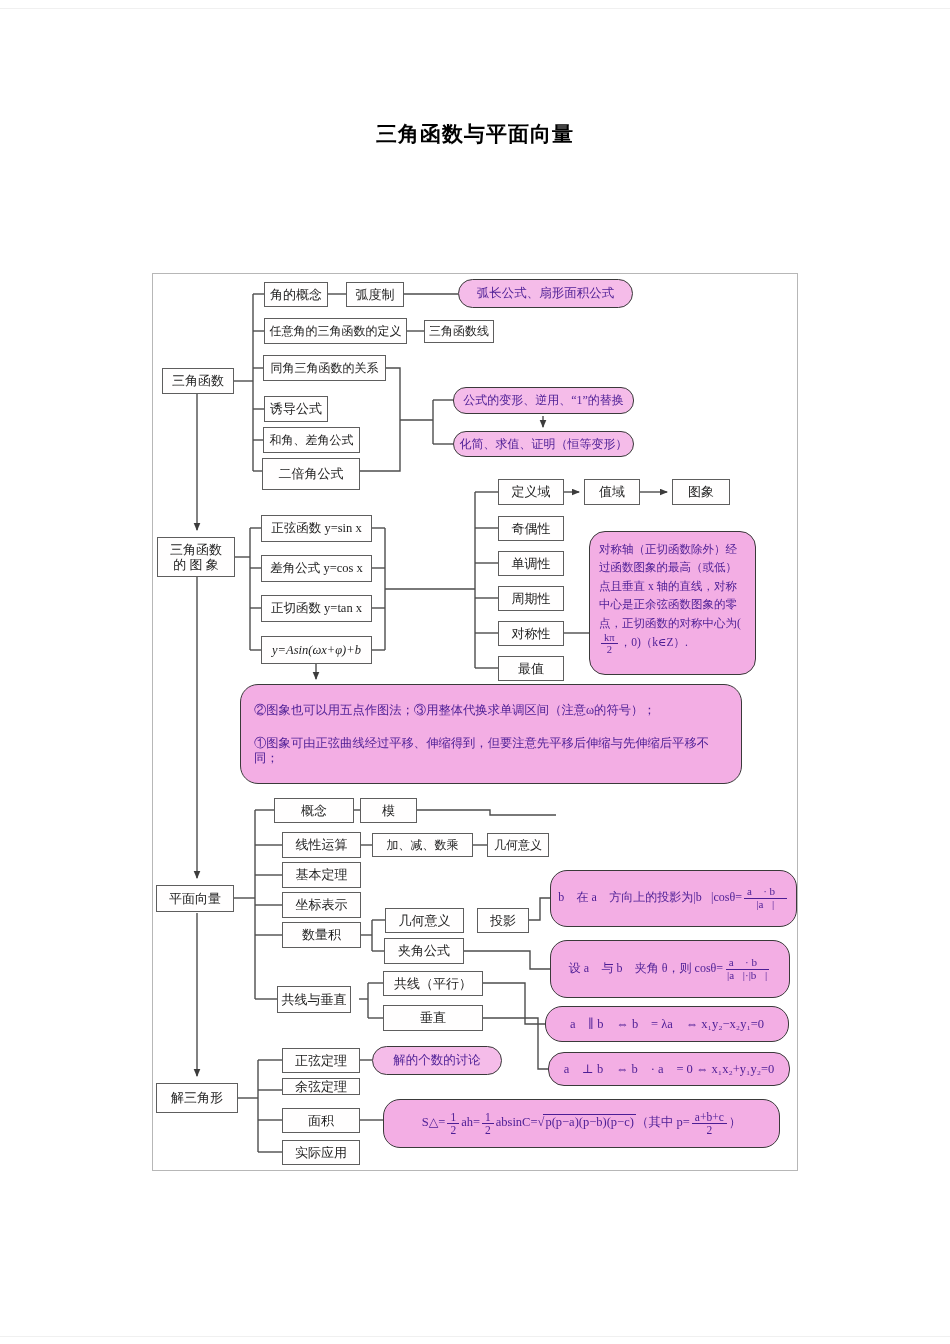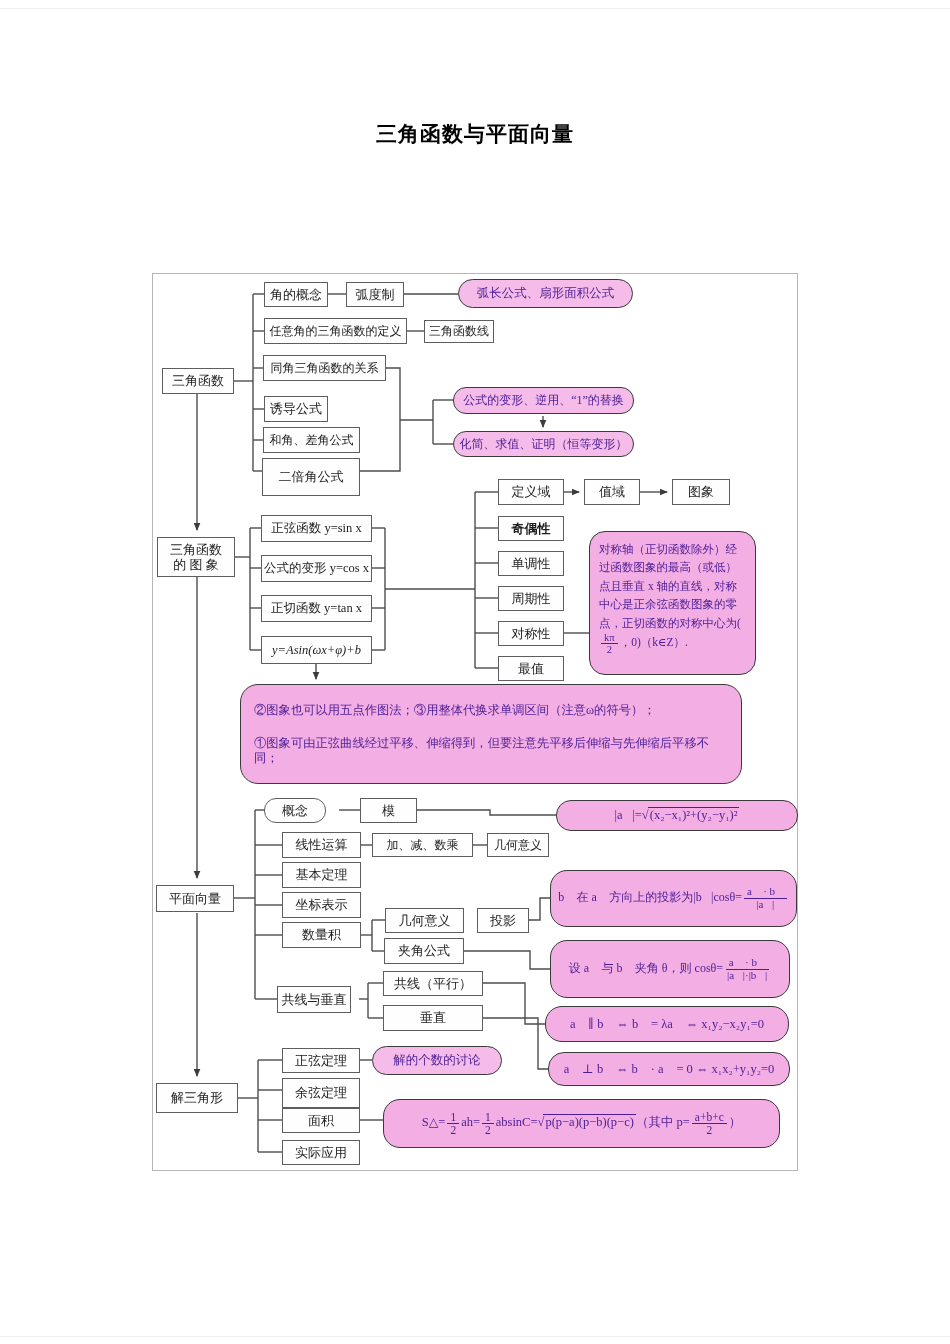--- a/index.html
+++ b/index.html
@@ -139,56 +139,53 @@
   <div class="bx" style="left:264px;top:282px;width:64px;height:25px;">角的概念</div>
   <div class="bx" style="left:346px;top:282px;width:58px;height:25px;">弧度制</div>
   <div class="pk light" style="left:458px;top:279px;width:175px;height:29px;border-radius:15px;">弧长公式、扇形面积公式</div>
 
   <div class="bx" style="left:264px;top:318px;width:143px;height:26px;font-size:12px;">任意角的三角函数的定义</div>
   <div class="bx" style="left:424px;top:320px;width:70px;height:23px;font-size:12px;">三角函数线</div>
 
   <div class="bx" style="left:263px;top:355px;width:123px;height:26px;font-size:12px;">同角三角函数的关系</div>
   <div class="bx" style="left:264px;top:396px;width:64px;height:26px;">诱导公式</div>
   <div class="bx" style="left:263px;top:427px;width:97px;height:26px;font-size:12px;">和角、差角公式</div>
-  <div class="bx" style="left:262px;top:458px;width:98px;height:38px;">二倍角公式</div>
+  <div class="bx" style="left:262px;top:458px;width:98px;height:32px;">二倍角公式</div>
 
   <div class="pk light" style="left:453px;top:387px;width:181px;height:27px;border-radius:13px;font-size:12px;">公式的变形、逆用、“1”的替换</div>
   <div class="pk light" style="left:453px;top:431px;width:181px;height:26px;border-radius:13px;font-size:12px;">化简、求值、证明（恒等变形）</div>
 
   <div class="bx" style="left:261px;top:515px;width:111px;height:27px;font-size:12.5px;">正弦函数 y=sin x</div>
-  <div class="bx" style="left:261px;top:555px;width:111px;height:27px;font-size:12.5px;">公式的变形 y=cos x</div>
+  <div class="bx" style="left:261px;top:555px;width:111px;height:27px;font-size:12.5px;">差角公式 y=cos x</div>
   <div class="bx" style="left:261px;top:595px;width:111px;height:27px;font-size:12.5px;">正切函数 y=tan x</div>
   <div class="bx" style="left:261px;top:636px;width:111px;height:28px;font-size:12.5px;font-style:italic;">y=Asin(ωx+φ)+b</div>
 
   <div class="bx" style="left:498px;top:479px;width:66px;height:26px;">定义域</div>
   <div class="bx" style="left:584px;top:479px;width:56px;height:26px;">值域</div>
   <div class="bx" style="left:672px;top:479px;width:58px;height:26px;">图象</div>
-  <div class="bx" style="left:498px;top:516px;width:66px;height:25px;font-weight:bold;">奇偶性</div>
+  <div class="bx" style="left:498px;top:516px;width:66px;height:25px;">奇偶性</div>
   <div class="bx" style="left:498px;top:551px;width:66px;height:25px;">单调性</div>
   <div class="bx" style="left:498px;top:586px;width:66px;height:25px;">周期性</div>
   <div class="bx" style="left:498px;top:621px;width:66px;height:25px;">对称性</div>
   <div class="bx" style="left:498px;top:656px;width:66px;height:25px;">最值</div>
 
   <div class="pk note" style="left:589px;top:531px;width:167px;height:144px;border-radius:16px;font-size:11.5px;padding:8px 9px;line-height:1.6;">
     <span class="fm">对称轴（正切函数除外）经过函数图象的最高（或低）点且垂直 x 轴的直线，对称中心是正余弦函数图象的零点，正切函数的对称中心为(<span class="frac">
           <span class="num">kπ</span>
           <span class="den">2</span>
         </span>，0)（k∈Z）.</span>
   </div>
 
   <div class="pk note" style="left:240px;top:684px;width:502px;height:100px;border-radius:18px;font-size:12.3px;padding:8px 13px;flex-direction:column;justify-content:space-around;">
     <div style="width:100%;">②图象也可以用五点作图法；③用整体代换求单调区间（注意ω的符号）；</div>
     <div>①图象可由正弦曲线经过平移、伸缩得到，但要注意先平移后伸缩与先伸缩后平移不同；</div>
   </div>
 
-  <div class="bx" style="left:264px;top:798px;width:62px;height:25px;border-radius:12px;">概念</div>
+  <div class="bx" style="left:274px;top:798px;width:80px;height:25px;">概念</div>
   <div class="bx" style="left:360px;top:798px;width:57px;height:25px;">模</div>
-  <div class="pk" style="left:556px;top:800px;width:242px;height:31px;border-radius:15px;">
-    <span class="fm">|a⃗|=<span class="rt">√</span><span class="ovl">(x₂−x₁)²+(y₂−y₁)²</span></span>
-  </div>
 
   <div class="bx" style="left:282px;top:832px;width:79px;height:26px;">线性运算</div>
   <div class="bx" style="left:372px;top:833px;width:101px;height:24px;font-size:12px;">加、减、数乘</div>
   <div class="bx" style="left:487px;top:833px;width:62px;height:24px;font-size:12px;">几何意义</div>
 
   <div class="bx" style="left:282px;top:862px;width:79px;height:26px;">基本定理</div>
   <div class="bx" style="left:282px;top:892px;width:79px;height:26px;">坐标表示</div>
   <div class="bx" style="left:282px;top:922px;width:79px;height:26px;">数量积</div>
 
   <div class="bx" style="left:385px;top:908px;width:79px;height:25px;">几何意义</div>
@@ -214,21 +211,21 @@
 
   <div class="pk" style="left:545px;top:1006px;width:244px;height:36px;border-radius:17px;">
     <span class="fm">a⃗ ∥ b⃗ ⇔ b⃗ = λa⃗ ⇔ x₁y₂−x₂y₁=0</span>
   </div>
   <div class="pk" style="left:548px;top:1052px;width:242px;height:34px;border-radius:16px;">
     <span class="fm">a⃗ ⊥ b⃗ ⇔ b⃗ · a⃗ = 0 ⇔ x₁x₂+y₁y₂=0</span>
   </div>
 
   <div class="bx" style="left:282px;top:1048px;width:78px;height:25px;">正弦定理</div>
   <div class="pk light" style="left:372px;top:1046px;width:130px;height:29px;border-radius:15px;">解的个数的讨论</div>
-  <div class="bx" style="left:282px;top:1078px;width:78px;height:30px;">余弦定理</div>
+  <div class="bx" style="left:282px;top:1078px;width:78px;height:17px;">余弦定理</div>
   <div class="bx" style="left:282px;top:1108px;width:78px;height:25px;">面积</div>
   <div class="pk" style="left:383px;top:1099px;width:397px;height:49px;border-radius:17px;">
     <span class="fm">S△=<span class="frac">
           <span class="num">1</span>
           <span class="den">2</span>
         </span>ah=<span class="frac">
           <span class="num">1</span>
           <span class="den">2</span>
         </span>absinC=<span class="rt">√</span><span class="ovl">p(p−a)(p−b)(p−c)</span>（其中 p=<span class="frac">
           <span class="num">a+b+c</span>

